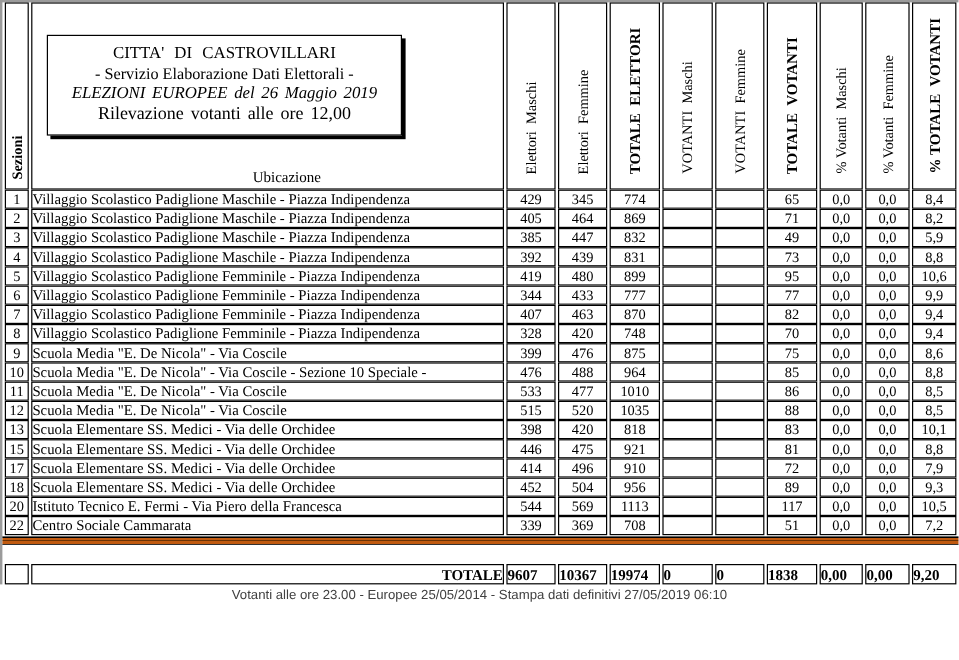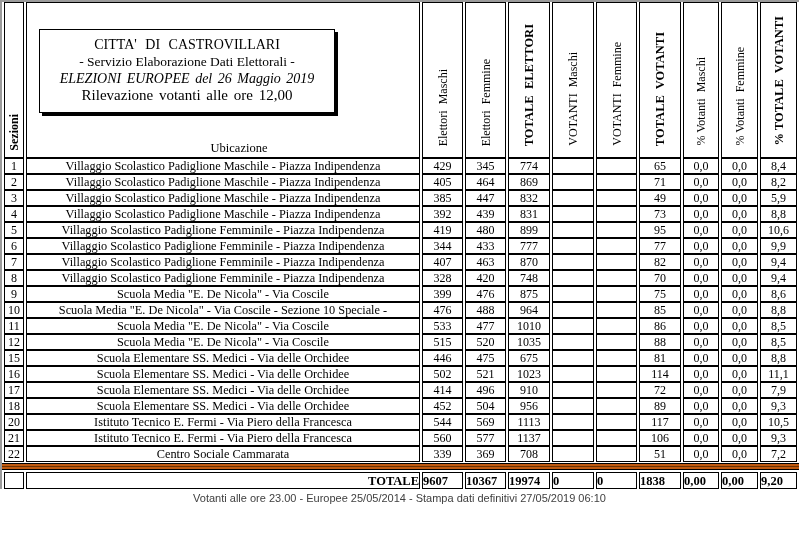--- a/index.html
+++ b/index.html
@@ -59,30 +59,30 @@
   .title-line3{font-size:14px;line-height:17px;word-spacing:2px;font-style:italic;}
   .title-line4{font-size:15px;line-height:17px;word-spacing:2px;}
   .ubic-label{
     position:absolute;
     left:16px;bottom:1px;width:100%;
     text-align:center;
     font-size:12.5px;
   }
   
   td.cell-num{height:14px;text-align:center;font-weight:bold;font-size:12px;line-height:13px;}
-  td.cell-ubic{height:14px;text-align:center;padding-left:3px;font-size:12.3px;line-height:13px;white-space:nowrap;}
+  td.cell-ubic{height:14px;text-align:left;padding-left:3px;font-size:12.3px;line-height:13px;white-space:nowrap;}
   td.cell-val{height:14px;text-align:center;font-size:12px;line-height:13px;}
   td.bold{font-weight:bold;}
   
   .orange-sep{
     width:797px;height:7px;margin-top:1px;
     background:linear-gradient(#000 0 1px,#c05a10 1px 3px,#6b3305 3px 4px,#c05a10 4px 6px,#000 6px 7px);
   }
   
-  table.total-grid{margin-top:2px;}
+  table.total-grid{margin-top:16px;}
   table.total-grid td{height:15px;font-weight:bold;font-size:12.5px;line-height:14px;}
   td.total-label{text-align:right;padding-right:4px;font-size:13px;}
   td.total-val{}
   
   .footer{
     margin-top:3px;
     width:799px;
     text-align:center;
     font-family:"Liberation Sans", sans-serif;
     font-size:11px;
@@ -303,44 +303,44 @@
             <td class="cell-val">520</td>
             <td class="cell-val bold">1035</td>
             <td class="cell-val"></td>
             <td class="cell-val"></td>
             <td class="cell-val bold">88</td>
             <td class="cell-val">0,0</td>
             <td class="cell-val">0,0</td>
             <td class="cell-val">8,5</td>
           </tr>
           <tr>
+            <td class="cell-num">13</td>
+            <td class="cell-ubic">Scuola Elementare SS. Medici - Via delle Orchidee</td>
+            <td class="cell-val">398</td>
+            <td class="cell-val">420</td>
+            <td class="cell-val bold">818</td>
+            <td class="cell-val"></td>
+            <td class="cell-val"></td>
+            <td class="cell-val bold">83</td>
+            <td class="cell-val">0,0</td>
+            <td class="cell-val">0,0</td>
+            <td class="cell-val">10,1</td>
+          </tr>
+          <tr>
             <td class="cell-num">15</td>
             <td class="cell-ubic">Scuola Elementare SS. Medici - Via delle Orchidee</td>
             <td class="cell-val">446</td>
             <td class="cell-val">475</td>
-            <td class="cell-val bold">675</td>
+            <td class="cell-val bold">921</td>
             <td class="cell-val"></td>
             <td class="cell-val"></td>
             <td class="cell-val bold">81</td>
             <td class="cell-val">0,0</td>
             <td class="cell-val">0,0</td>
             <td class="cell-val">8,8</td>
-          </tr>
-          <tr>
-            <td class="cell-num">16</td>
-            <td class="cell-ubic">Scuola Elementare SS. Medici - Via delle Orchidee</td>
-            <td class="cell-val">502</td>
-            <td class="cell-val">521</td>
-            <td class="cell-val bold">1023</td>
-            <td class="cell-val"></td>
-            <td class="cell-val"></td>
-            <td class="cell-val bold">114</td>
-            <td class="cell-val">0,0</td>
-            <td class="cell-val">0,0</td>
-            <td class="cell-val">11,1</td>
           </tr>
           <tr>
             <td class="cell-num">17</td>
             <td class="cell-ubic">Scuola Elementare SS. Medici - Via delle Orchidee</td>
             <td class="cell-val">414</td>
             <td class="cell-val">496</td>
             <td class="cell-val bold">910</td>
             <td class="cell-val"></td>
             <td class="cell-val"></td>
             <td class="cell-val bold">72</td>
@@ -366,33 +366,20 @@
             <td class="cell-ubic">Istituto Tecnico E. Fermi - Via Piero della Francesca</td>
             <td class="cell-val">544</td>
             <td class="cell-val">569</td>
             <td class="cell-val bold">1113</td>
             <td class="cell-val"></td>
             <td class="cell-val"></td>
             <td class="cell-val bold">117</td>
             <td class="cell-val">0,0</td>
             <td class="cell-val">0,0</td>
             <td class="cell-val">10,5</td>
-          </tr>
-          <tr>
-            <td class="cell-num">21</td>
-            <td class="cell-ubic">Istituto Tecnico E. Fermi - Via Piero della Francesca</td>
-            <td class="cell-val">560</td>
-            <td class="cell-val">577</td>
-            <td class="cell-val bold">1137</td>
-            <td class="cell-val"></td>
-            <td class="cell-val"></td>
-            <td class="cell-val bold">106</td>
-            <td class="cell-val">0,0</td>
-            <td class="cell-val">0,0</td>
-            <td class="cell-val">9,3</td>
           </tr>
           <tr>
             <td class="cell-num">22</td>
             <td class="cell-ubic">Centro Sociale Cammarata</td>
             <td class="cell-val">339</td>
             <td class="cell-val">369</td>
             <td class="cell-val bold">708</td>
             <td class="cell-val"></td>
             <td class="cell-val"></td>
             <td class="cell-val bold">51</td>

